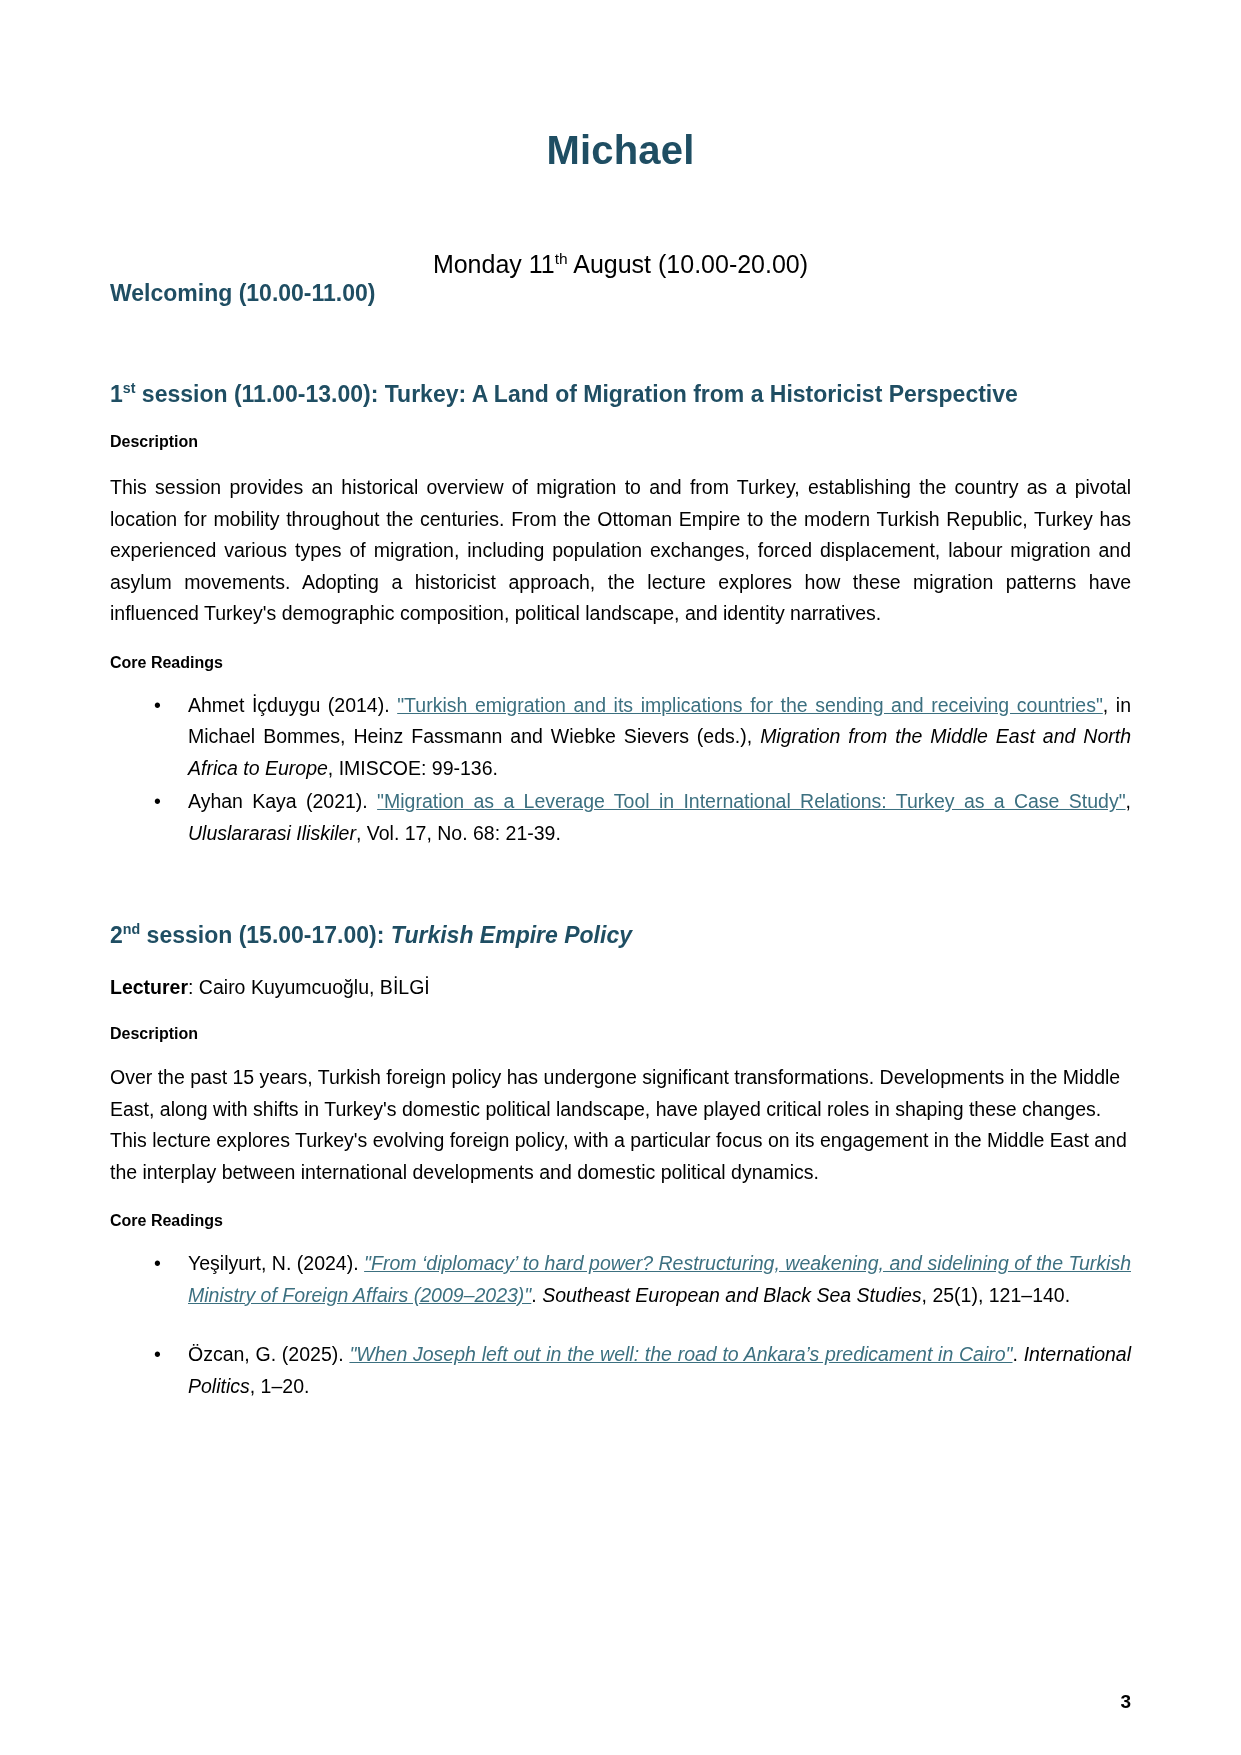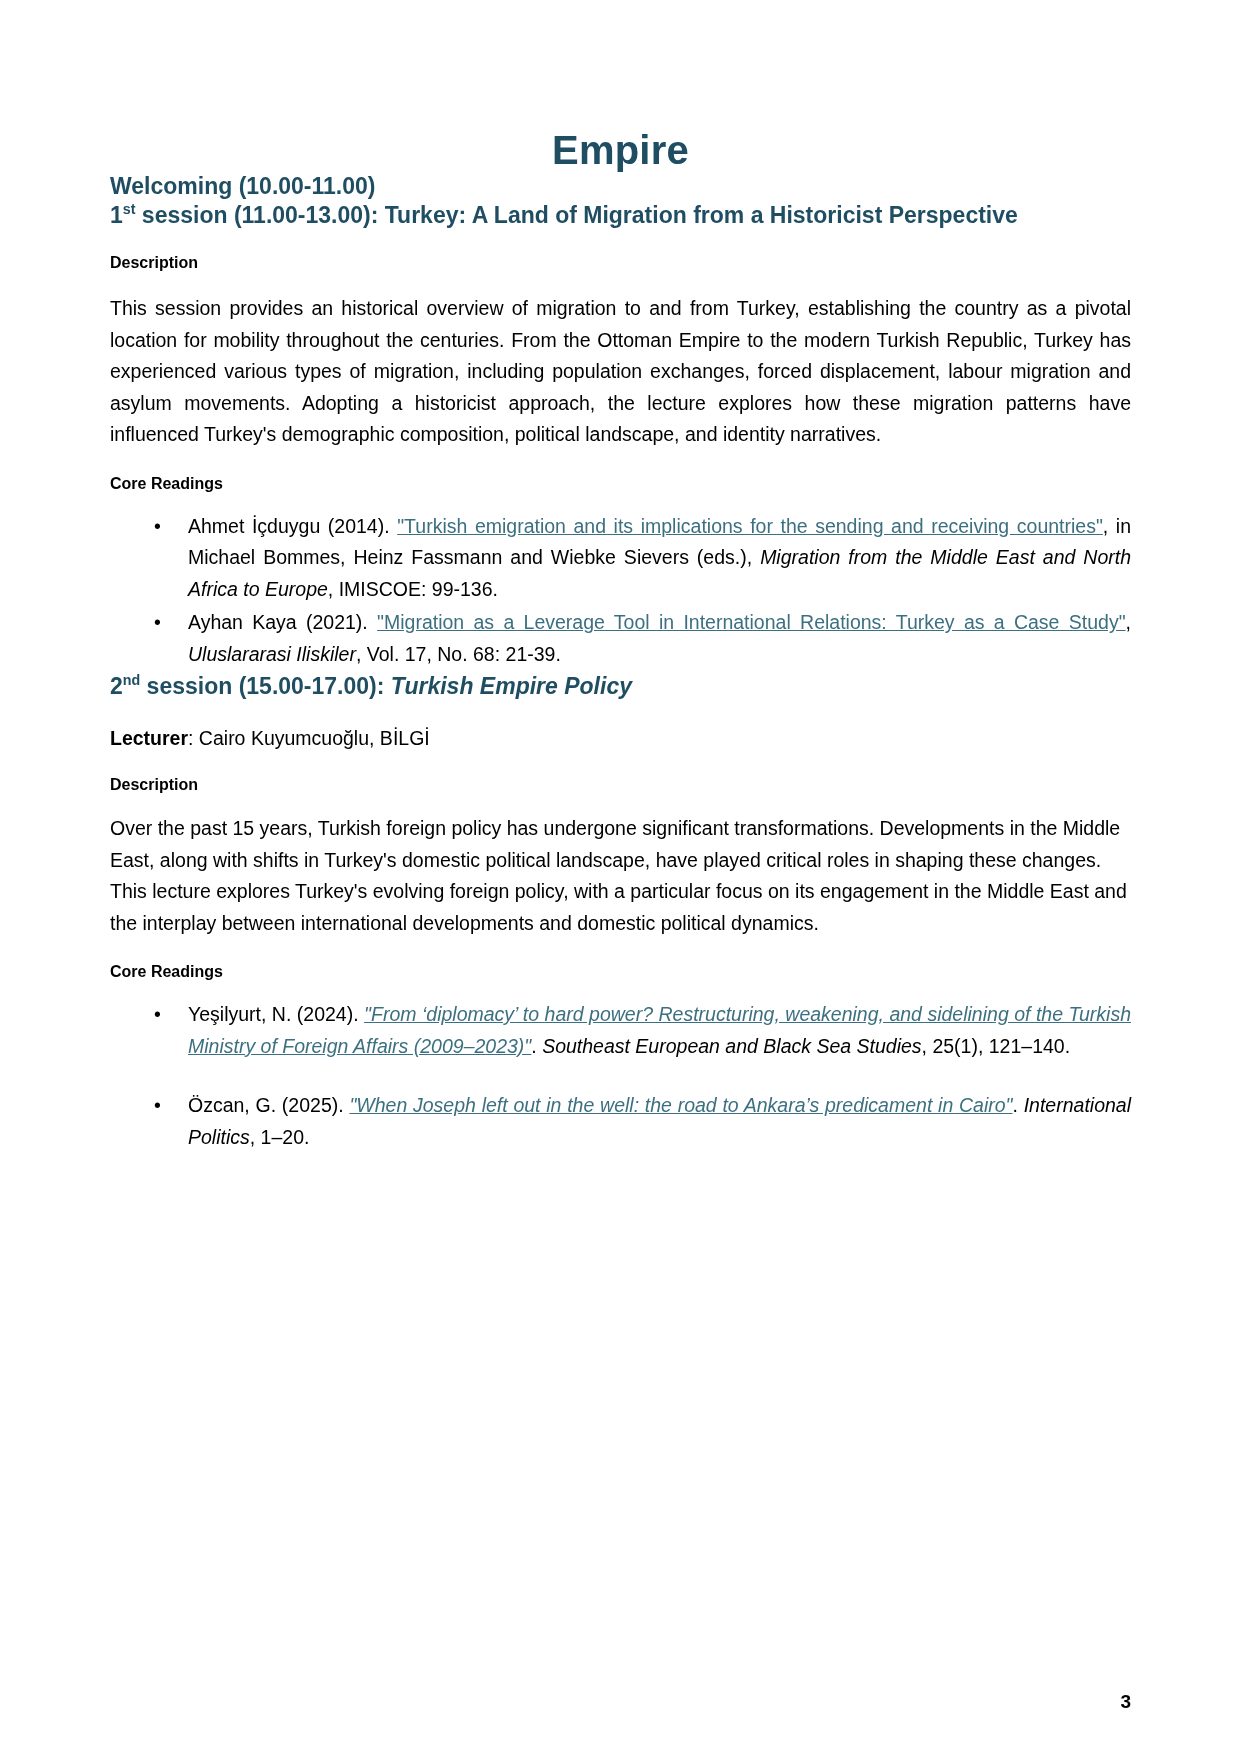--- a/index.html
+++ b/index.html
@@ -41,20 +41,21 @@
     vertical-align: super;
     line-height: 0;
   }
   .section-head {
     font-size: 23px;
     font-weight: bold;
     color: #1F4E63;
     line-height: 1.25;
   }
   .section-head.tight {
+    margin-top: 72px;
   }
   .section-head sup {
     font-size: 0.62em;
     vertical-align: super;
     line-height: 0;
   }
   .session-title-italic {
     font-style: italic;
   }
   .meta-line {
@@ -113,22 +114,25 @@
     font-size: 19px;
     font-weight: bold;
     color: #000000;
   }
 </style>
 </head>
 <body>
 
 <div class="page">
 
-  <h1 class="doc-title">Empire</h1>
+  <h1 class="doc-title">Michael</h1>
 
+  <div class="date-line">
+    <span>Monday 11</span><sup>th</sup><span> August (10.00-20.00)</span>
+  </div>
 
   <div class="section-head">Welcoming (10.00-11.00)</div>
 
   <div class="section-head tight">
     <span>1</span><sup>st</sup><span> session (11.00-13.00): Turkey: A Land of Migration from a Historicist Perspective</span>
   </div>
 
 
   <div class="sub-head">Description</div>
 

